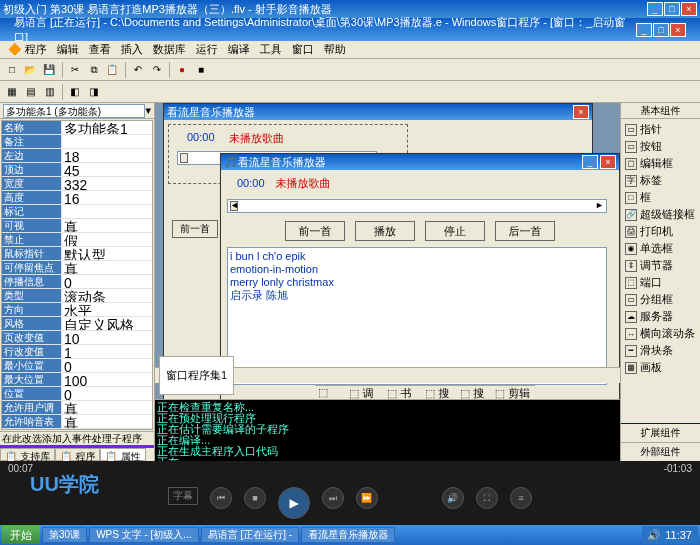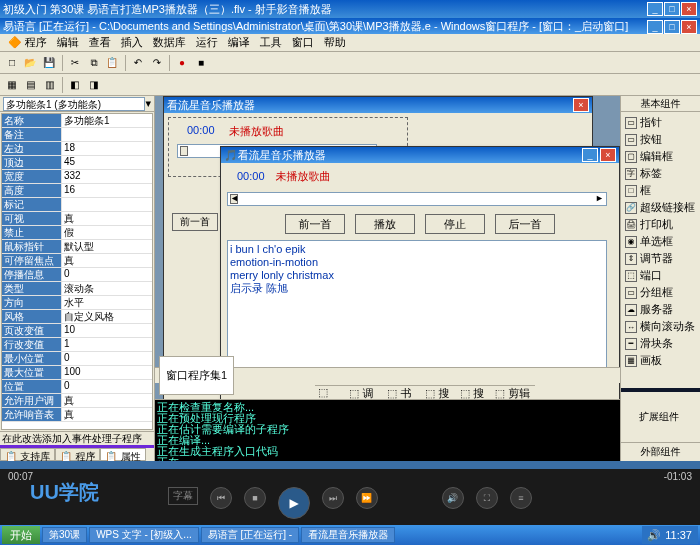--- a/index.html
+++ b/index.html
@@ -3,34 +3,34 @@
 <meta charset="utf-8">
 <style>
 *{box-sizing:border-box;margin:0;padding:0;font-family:"SimSun",Arial,sans-serif;font-size:11px}
 body{width:700px;height:545px;background:#3a6ea5;overflow:hidden;position:relative}
 .titlebar{height:18px;background:linear-gradient(#0a5bc4,#3d8dd8);color:#fff;display:flex;align-items:center;padding:0 3px;font-size:10px}
 .titlebar .title{flex:1;overflow:hidden;white-space:nowrap}
 .winbtns{display:flex;gap:1px}
 .winbtn{width:16px;height:14px;background:#d84c3a;border:1px solid #fff;display:flex;align-items:center;justify-content:center;color:#fff;font-size:9px;cursor:pointer}
 .winbtn.min,.winbtn.max{background:#3d8dd8}
 .ide{position:absolute;top:18px;left:0;right:0;bottom:84px;background:#ece9d8;display:flex;flex-direction:column}
-.ide-title{height:16px;background:linear-gradient(#0a5bc4,#4a9be8);color:#fff;display:flex;align-items:flex-end;padding:0 3px;font-size:10px}
+.ide-title{height:23px;background:linear-gradient(#0a5bc4,#4a9be8);color:#fff;display:flex;align-items:center;padding:0 14px;font-size:10px}
 .menubar{height:18px;background:#ece9d8;display:flex;align-items:center;padding:0 4px;gap:2px;border-bottom:1px solid #aca899}
 .menuitem{padding:1px 4px;cursor:pointer;font-size:11px}
 .toolbar{height:22px;background:#ece9d8;display:flex;align-items:center;padding:0 3px;gap:1px;border-bottom:1px solid #aca899}
 .tbtn{width:18px;height:18px;border:1px solid transparent;display:flex;align-items:center;justify-content:center;cursor:pointer;font-size:10px}
 .tsep{width:1px;height:16px;background:#aca899;margin:0 2px}
 .ide-body{flex:1;display:flex;overflow:hidden}
 .leftpanel{width:155px;background:#ece9d8;border-right:1px solid #aca899;display:flex;flex-direction:column}
 .panel-head{height:16px;background:#ece9d8;border-bottom:1px solid #aca899;display:flex;align-items:center;padding:0 3px;font-size:10px}
 .panel-head .dd{flex:1;border:1px solid #7f9db9;background:#fff;height:14px;padding:0 2px;font-size:10px}
 .propgrid{flex:1;overflow:auto;background:#fff;border:1px solid #aca899;margin:1px}
 .proprow{display:flex;height:14px;border-bottom:1px solid #e0e0e0}
 .propk{width:60px;background:#407ab8;color:#fff;padding:0 2px;font-size:10px;border-right:1px solid #e0e0e0;overflow:hidden}
-.propv{flex:1;padding:0 2px;font-size:10px;overflow:hidden}
+.propv{flex:1;padding:0 2px;font-size:14px;overflow:hidden}
 .lefttabs{height:16px;display:flex;background:#ece9d8;border-top:3px solid #6d28d9}
 .lefttab{padding:1px 4px;border:1px solid #aca899;background:#ece9d8;font-size:10px;cursor:pointer}
 .lefttab.active{background:#fff}
 .centerpanel{flex:1;background:#7a96b0;position:relative;overflow:hidden}
 .rightpanel{width:80px;background:#ece9d8;border-left:1px solid #aca899;display:flex;flex-direction:column}
 .rp-title{height:16px;text-align:center;font-size:10px;border-bottom:1px solid #aca899;padding-top:1px}
 .comp-list{flex:1;overflow:auto;padding:2px}
 .comp-item{display:flex;align-items:center;gap:3px;padding:1px 2px;font-size:10px;cursor:pointer}
 .comp-icon{width:12px;height:12px;border:1px solid #666;display:flex;align-items:center;justify-content:center;font-size:8px}
 .bottombar{height:16px;background:#ece9d8;border-top:1px solid #aca899;display:flex;align-items:center;padding:0 4px;font-size:10px}
@@ -50,21 +50,21 @@
 .pd-time{color:#0033cc;font-size:11px;display:inline-block;margin-left:10px}
 .pd-status{color:#cc0000;font-size:11px;display:inline-block;margin-left:8px}
 .pd-slider{width:380px;height:14px;border:1px solid #7f9db9;background:#fff;margin:8px 0;position:relative}
 .pd-btns{display:flex;gap:10px;justify-content:center;margin:6px 0}
 .pd-btn{width:60px;height:20px;border:1px solid #666;background:#ece9d8;text-align:center;padding-top:2px;font-size:11px;cursor:pointer}
 .pd-list{width:380px;height:138px;border:1px solid #7f9db9;background:#fff;margin-top:4px;padding:2px;font-size:10px;overflow:auto}
 .pd-list div{color:#0033aa;line-height:13px}
 .pd-addbtn{width:70px;height:20px;border:1px solid #666;background:#ece9d8;text-align:center;padding-top:2px;font-size:11px;cursor:pointer;margin:8px auto 0;display:block}
 .output{position:absolute;bottom:0;left:0;right:0;height:62px;background:#000;color:#0f8;font-size:10px;padding:2px;border-top:1px solid #aca899}
 .output-line{color:#5fd;line-height:11px}
-.mediaplayer{position:absolute;bottom:20px;left:0;right:0;height:56px;background:#1a1a1a;display:flex;flex-direction:column}
+.mediaplayer{position:absolute;bottom:20px;left:0;right:0;height:64px;background:#1a1a1a;display:flex;flex-direction:column}
 .mp-logo{position:absolute;left:30px;top:10px;color:#4a9be8;font-size:20px;font-weight:bold}
 .mp-controls{position:absolute;bottom:8px;left:0;right:0;height:30px;display:flex;align-items:flex-start;justify-content:center;gap:12px}
 .mp-btn{width:22px;height:22px;border-radius:11px;background:#333;border:1px solid #555;display:flex;align-items:center;justify-content:center;color:#aaa;cursor:pointer;font-size:9px}
 .mp-btn.play{width:32px;height:32px;border-radius:16px;background:#2a5a8a;color:#fff;font-size:12px}
 .mp-time{position:absolute;color:#ccc;font-size:10px;top:2px}
 .taskbar{position:absolute;bottom:0;left:0;right:0;height:20px;background:linear-gradient(#3d95e8,#2268c4);display:flex;align-items:center;padding:0 2px;gap:2px}
 .start{height:18px;padding:0 8px;background:linear-gradient(#5bb75b,#3a8a3a);color:#fff;border-radius:0;display:flex;align-items:center;font-size:10px;cursor:pointer}
 .taskbtn{height:16px;padding:0 6px;background:#4a8ad4;border:1px solid #2a6ab4;color:#fff;font-size:10px;display:flex;align-items:center;cursor:pointer;max-width:110px;overflow:hidden;white-space:nowrap}
 .tray{margin-left:auto;height:18px;background:#2a72c4;padding:0 6px;color:#fff;font-size:10px;display:flex;align-items:center;gap:4px}
 .hint{position:absolute;height:14px;background:#ece9d8;border-top:1px solid #aca899;font-size:10px;padding:0 3px;left:160px;right:85px;display:flex;gap:8px}
@@ -358,21 +358,21 @@
           </div>
           <div class="comp-item">
             <span class="comp-icon">━</span>
             <span>滑块条</span>
           </div>
           <div class="comp-item">
             <span class="comp-icon">▦</span>
             <span>画板</span>
           </div>
         </div>
-      <div style="border-top:4px solid #0f172a;padding:18px;font-size:10px;text-align:left">扩展组件</div>
+      <div style="border-top:1px solid #0f172a;padding:2px;font-size:10px;text-align:center">扩展组件</div>
       <div style="border-top:1px solid #aca899;padding:2px;font-size:10px;text-align:center">外部组件</div>
     </div>
   </div>
 </div>
 
 <div class="mediaplayer">
   <span class="mp-time" style="left:8px">00:07</span>
   <span class="mp-time" style="right:8px">-01:03</span>
   <div class="mp-logo">UU学院</div>
   <div class="mp-controls">

